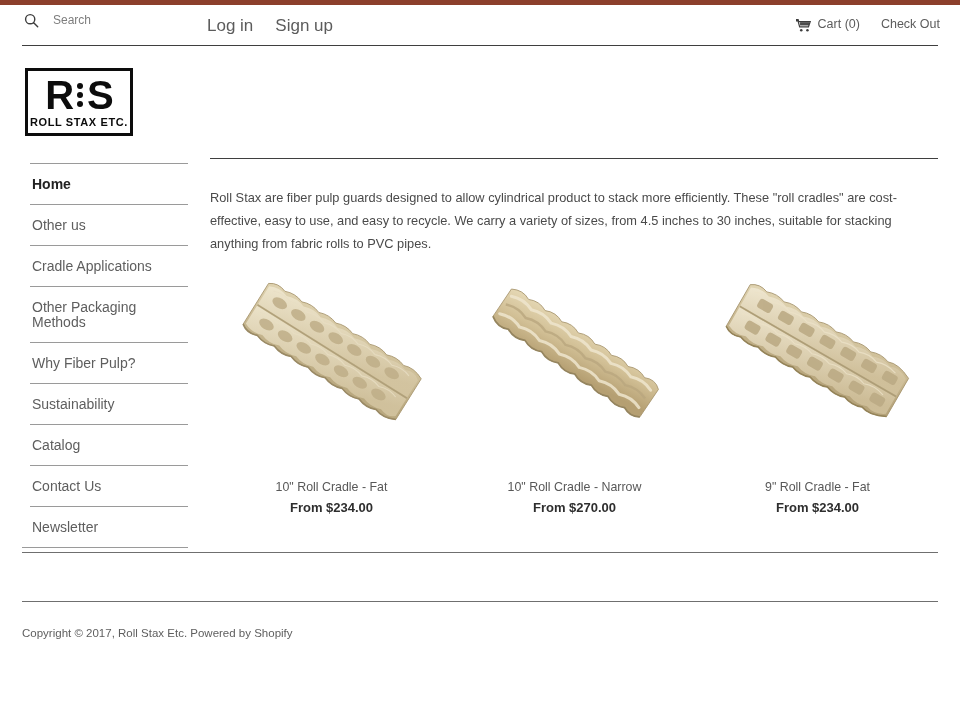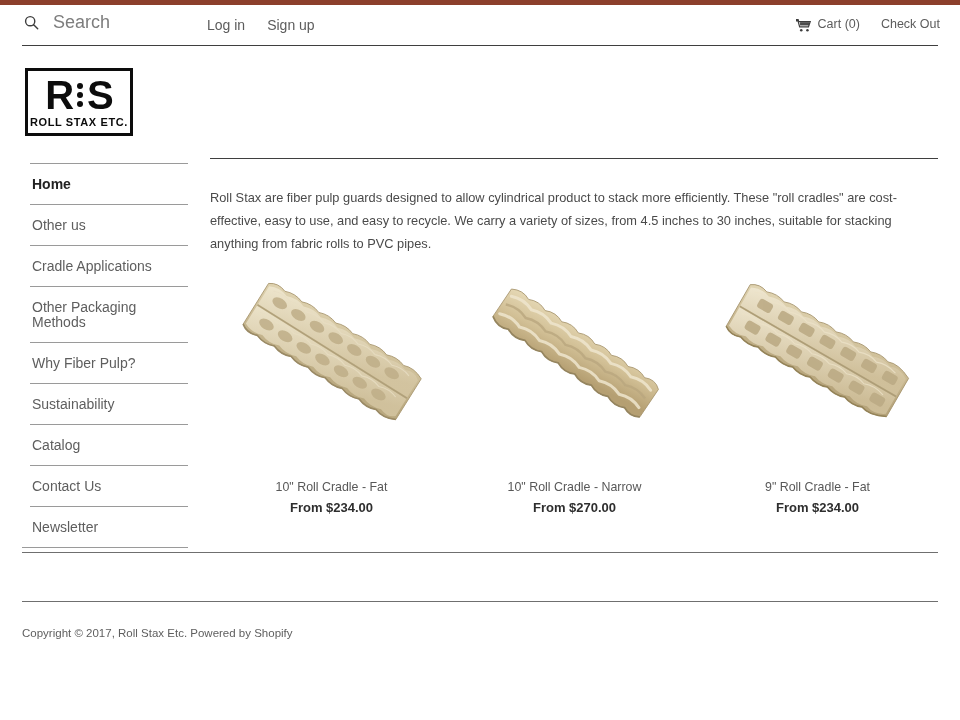--- a/index.html
+++ b/index.html
@@ -53,37 +53,37 @@
   .search-icon {
     width: 15px; height: 15px;
     display: block;
     color: #3d3d3d;
   }
   .search-input {
     border: none;
     outline: none;
     background: transparent;
     font-family: "Liberation Sans", sans-serif;
-    font-size: 18px;
+    font-size: 12px;
     color: #6b6b6b;
     width: 140px;
     padding: 0;
     line-height: 16px;
   }
   .search-input::placeholder { color: #7d7d7d; }
 
   .auth-links {
     position: absolute;
     left: 207px;
     top: 13px;
     display: flex;
     gap: 22px;
   }
   .auth-links a {
-    font-size: 14px;
+    font-size: 17px;
     color: #5c5c5c;
     text-decoration: none;
     line-height: 15px;
   }
 
   .cart-group {
     position: absolute;
     right: 20px;
     top: 12px;
     display: flex;

